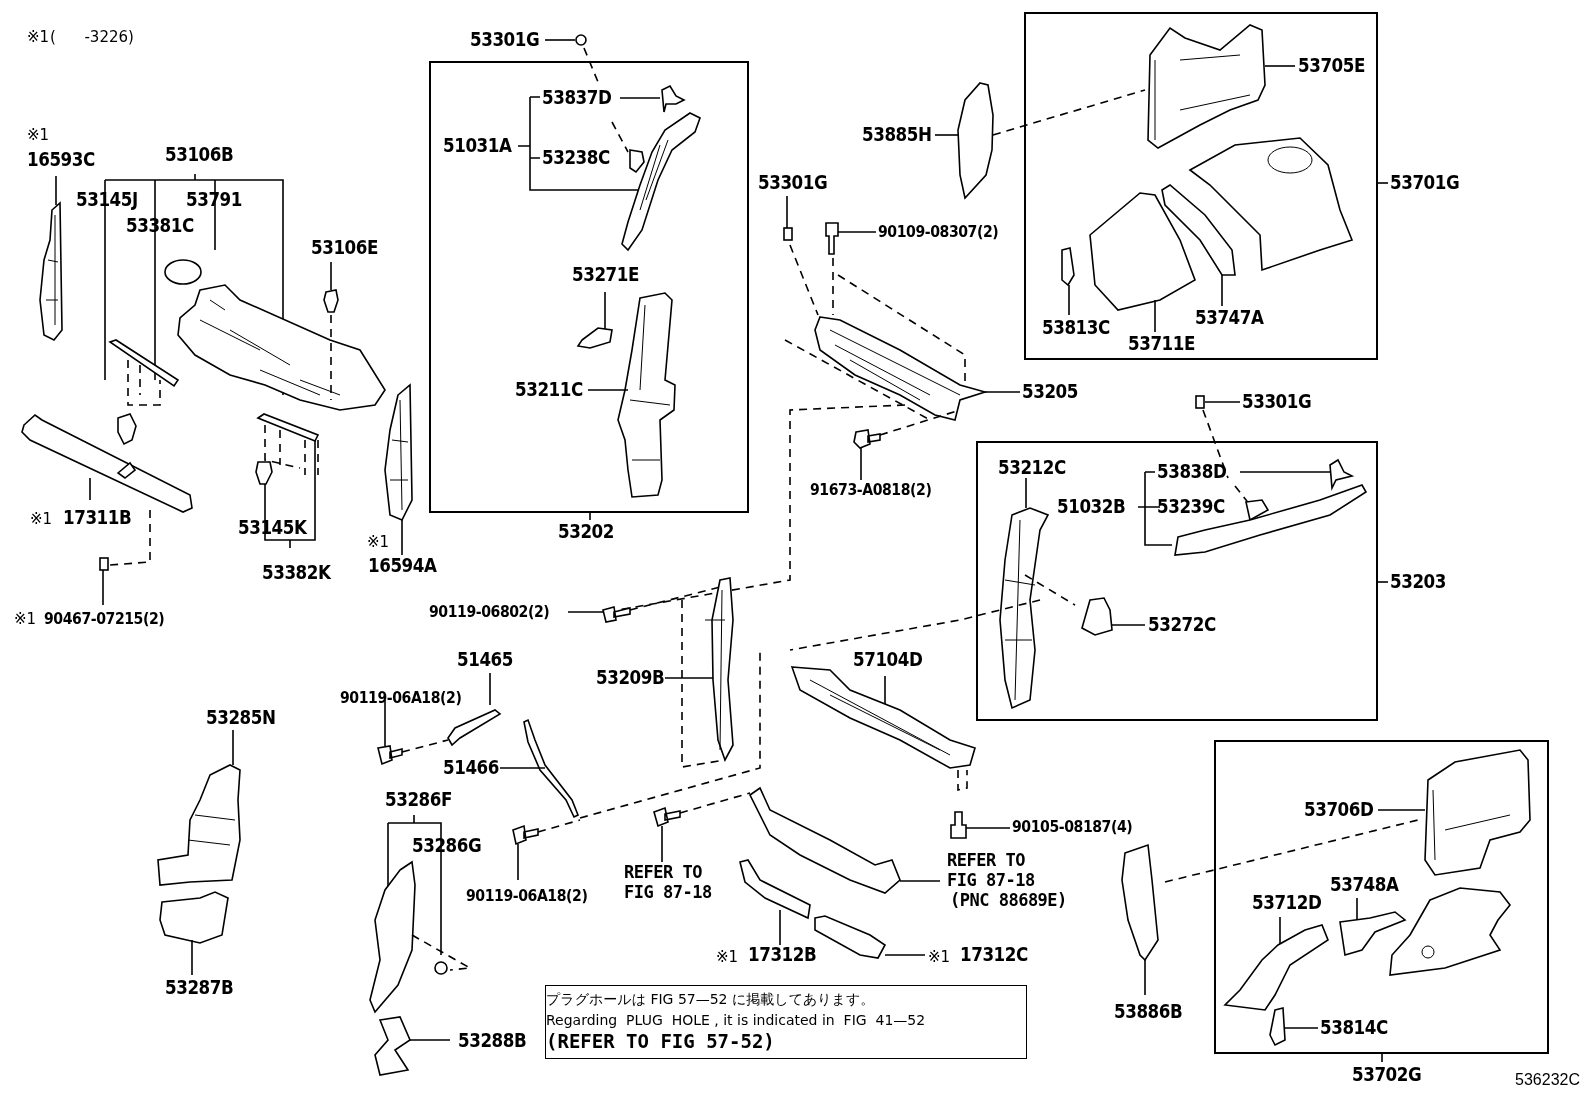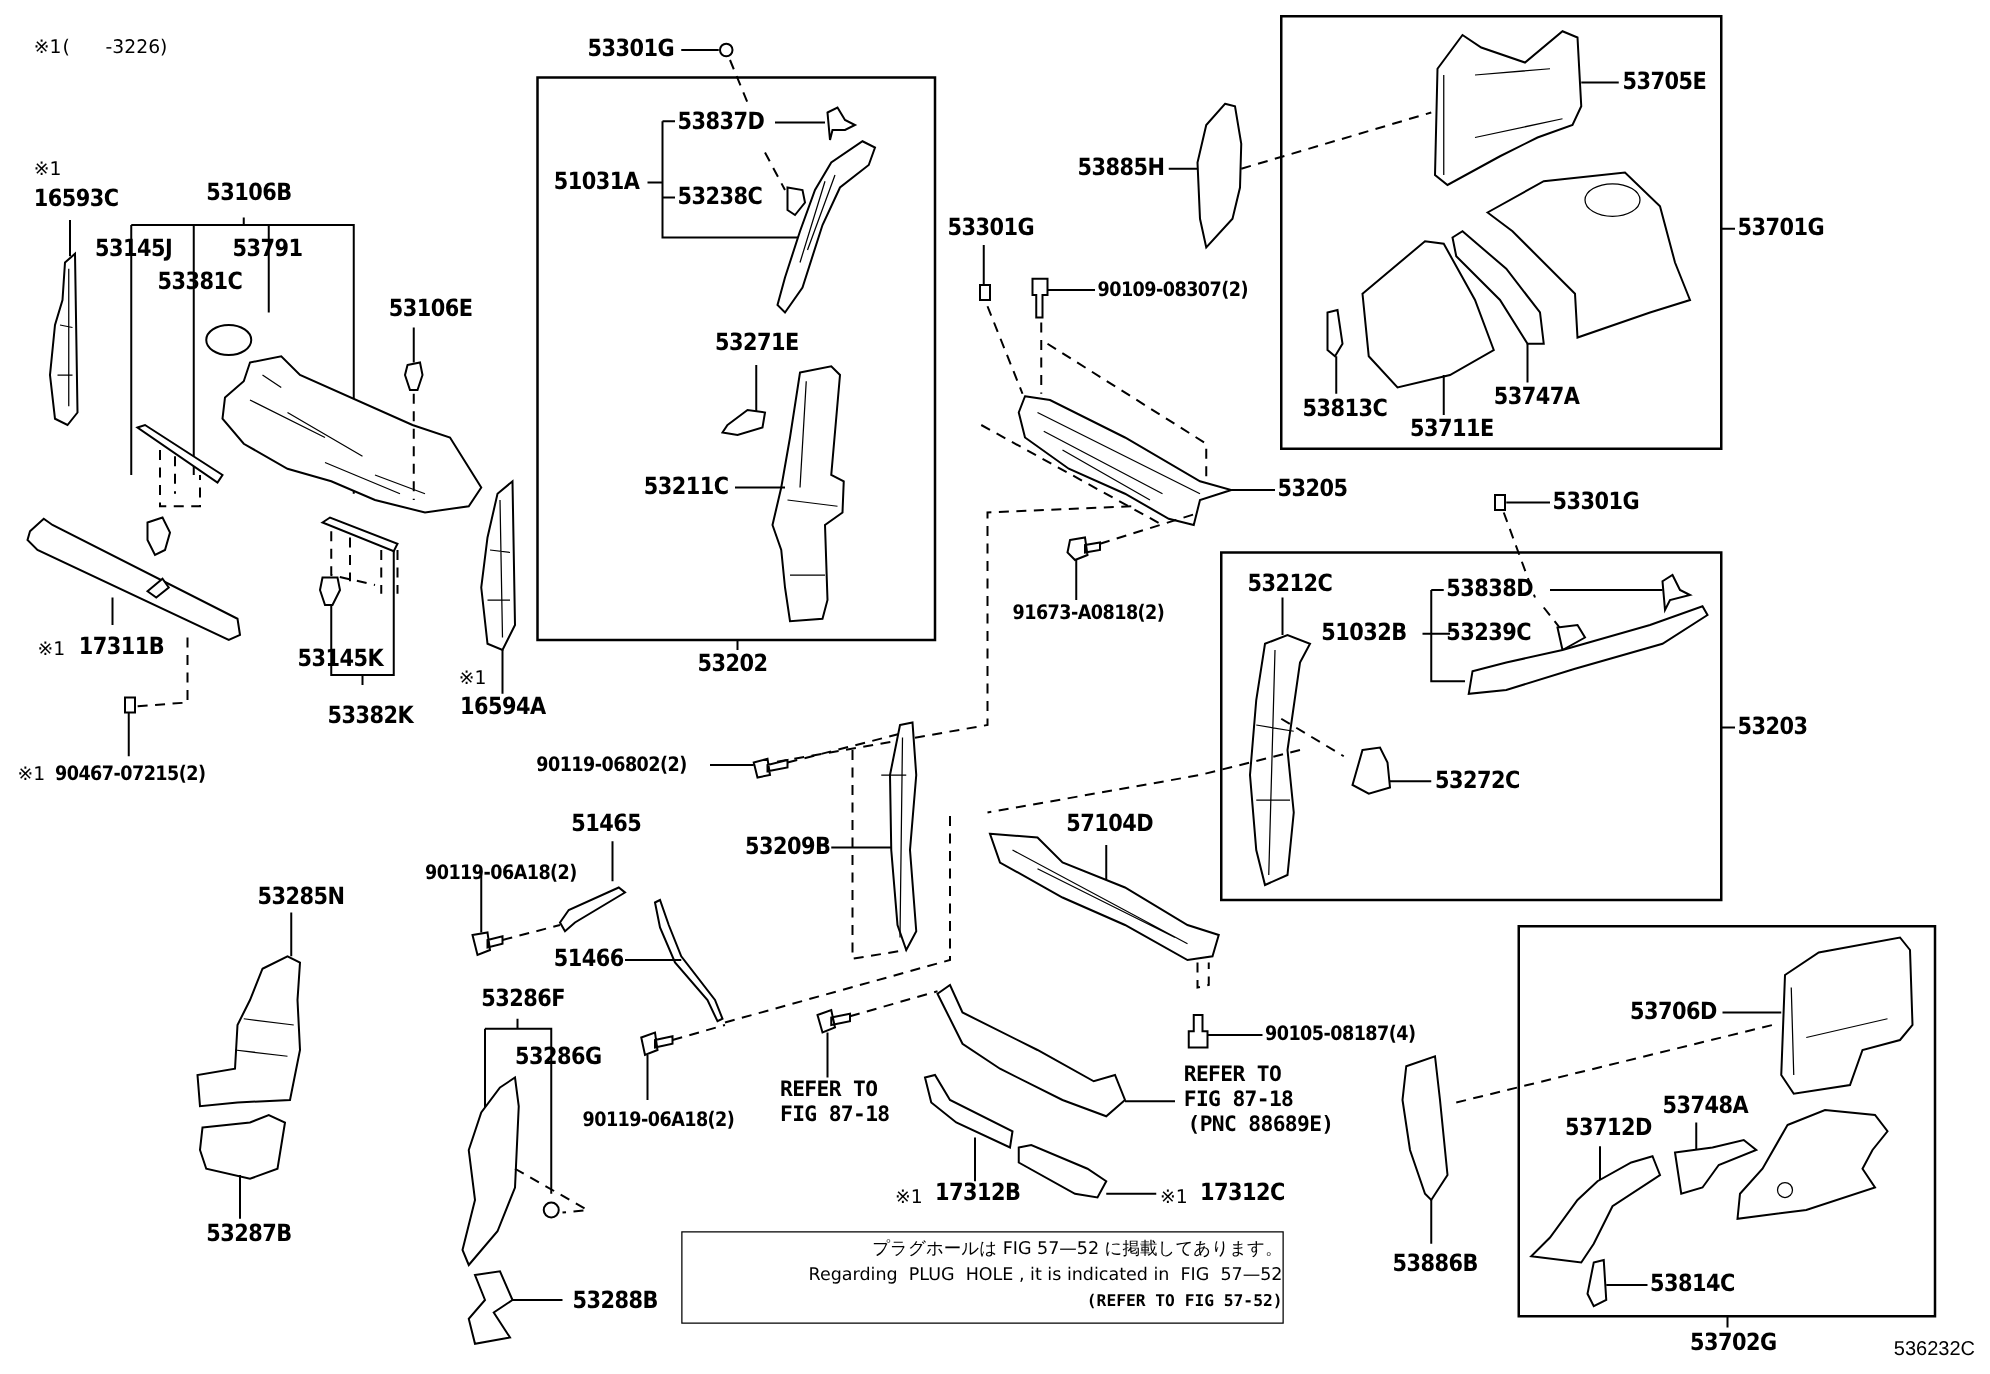--- a/index.html
+++ b/index.html
@@ -2,23 +2,23 @@
 <html><head>
 <meta charset="utf-8">
 <style>
   html, body { margin: 0; padding: 0; background: #ffffff; }
   body { width: 1592px; height: 1099px; position: relative; overflow: hidden; font-family: "DejaVu Sans Condensed", "DejaVu Sans", sans-serif; }
   #stage { position: absolute; left: 0; top: 0; width: 1592px; height: 1099px; }
   .lbl { position: absolute; font-family: "DejaVu Sans", sans-serif; font-weight: bold; font-size: 19px; color: #000; white-space: nowrap; letter-spacing: -0.5px; transform: scaleX(0.88); transform-origin: left top; line-height: 1; }
   .lbl.small { font-size: 16px; }
   .lbl.mono { font-family: "DejaVu Sans Mono", monospace; font-size: 17px; transform: none; }
   .mark { position: absolute; font-family: "DejaVu Sans", sans-serif; font-size: 15px; color: #000; white-space: nowrap; line-height: 1; }
-  .note-box { position: absolute; left: 545px; top: 985px; width: 480px; height: 72px; border: 1.5px solid #000; text-align: right; }
+  .note-box { position: absolute; left: 545px; top: 985px; width: 480px; height: 72px; border: 1.5px solid #000; text-align: left; }
   .note-line { font-family: "DejaVu Sans", sans-serif; font-size: 14px; line-height: 21px; color: #000; white-space: nowrap; }
-  .note-line.bold { font-family: "DejaVu Sans Mono", monospace; font-weight: bold; font-size: 13px; }
+  .note-line.bold { font-family: "DejaVu Sans Mono", monospace; font-weight: bold; font-size: 19px; }
   .fig-id { position: absolute; right: 12px; bottom: 10px; font-family: "Liberation Sans", sans-serif; font-size: 16px; color: #000; }
   svg .part { fill: #fff; stroke: #000; stroke-width: 1.6; }
   svg .detail { fill: none; stroke: #000; stroke-width: 1; }
   svg .leader { fill: none; stroke: #000; stroke-width: 1.6; }
   svg .dash { fill: none; stroke: #000; stroke-width: 1.6; stroke-dasharray: 8 6; }
   svg .box { fill: none; stroke: #000; stroke-width: 2; }
 </style>
 </head>
 <body>
 
@@ -381,19 +381,19 @@
 
 <span class="lbl" style="left:1114px;top:1002px">53886B</span>
 <span class="lbl" style="left:1304px;top:800px">53706D</span>
 <span class="lbl" style="left:1330px;top:875px">53748A</span>
 <span class="lbl" style="left:1252px;top:893px">53712D</span>
 <span class="lbl" style="left:1320px;top:1018px">53814C</span>
 <span class="lbl" style="left:1352px;top:1065px">53702G</span>
 
 <div class="note-box">
   <div class="note-line" style="margin-top:3px">プラグホールは FIG 57—52 に掲載してあります。</div>
-  <div class="note-line" style="white-space:pre">Regarding  PLUG  HOLE , it is indicated in  FIG  57—52</div>
+  <div class="note-line" style="white-space:pre">Regarding  PLUG  HOLE , it is indicated in  FIG  41—52</div>
   <div class="note-line bold">(REFER TO FIG 57-52)</div>
 </div>
 
 <span class="fig-id">536232C</span>
 
 </div>
 
 </body></html>

